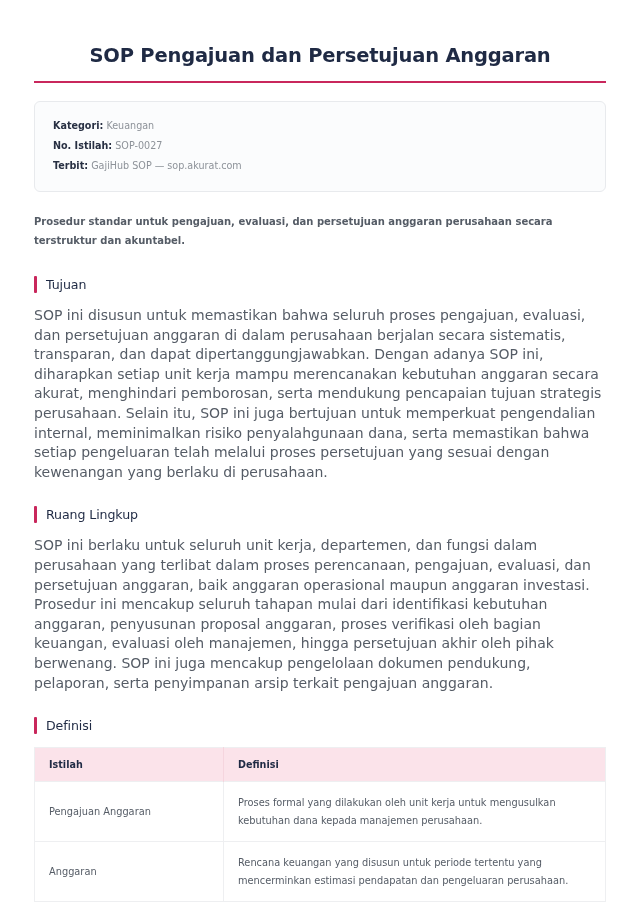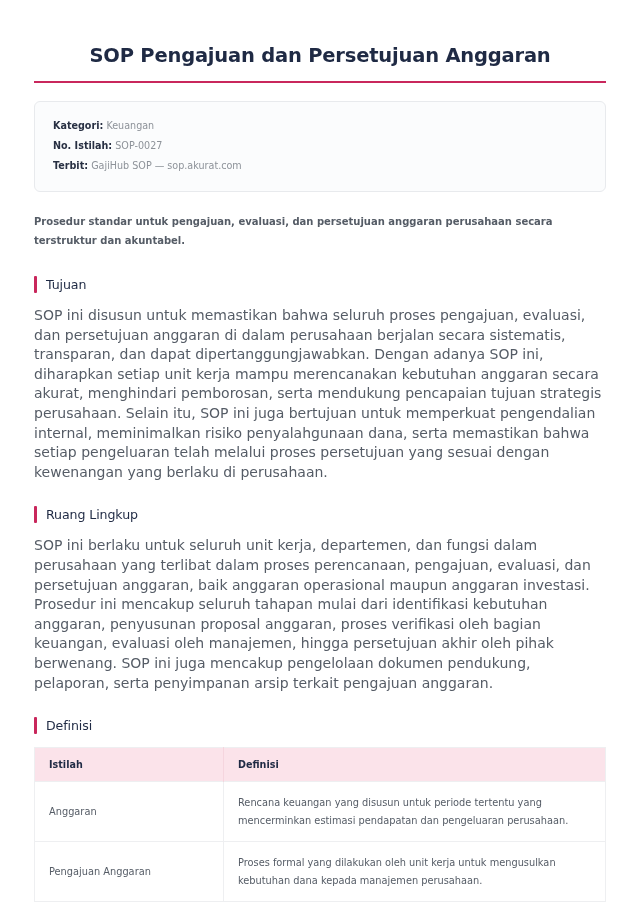--- a/index.html
+++ b/index.html
@@ -181,24 +181,24 @@
 
     <table class="def-table">
       <thead>
         <tr>
           <th class="col-term">Istilah</th>
           <th>Definisi</th>
         </tr>
       </thead>
       <tbody>
         <tr>
+          <td>Pengajuan Anggaran</td>
+          <td>Proses formal yang dilakukan oleh unit kerja untuk mengusulkan kebutuhan dana kepada manajemen perusahaan.</td>
+        </tr>
+        <tr>
           <td>Anggaran</td>
           <td>Rencana keuangan yang disusun untuk periode tertentu yang mencerminkan estimasi pendapatan dan pengeluaran perusahaan.</td>
         </tr>
-        <tr>
-          <td>Pengajuan Anggaran</td>
-          <td>Proses formal yang dilakukan oleh unit kerja untuk mengusulkan kebutuhan dana kepada manajemen perusahaan.</td>
-        </tr>
       </tbody>
     </table>
   </div>
 
 </div>
 
 </body></html>

